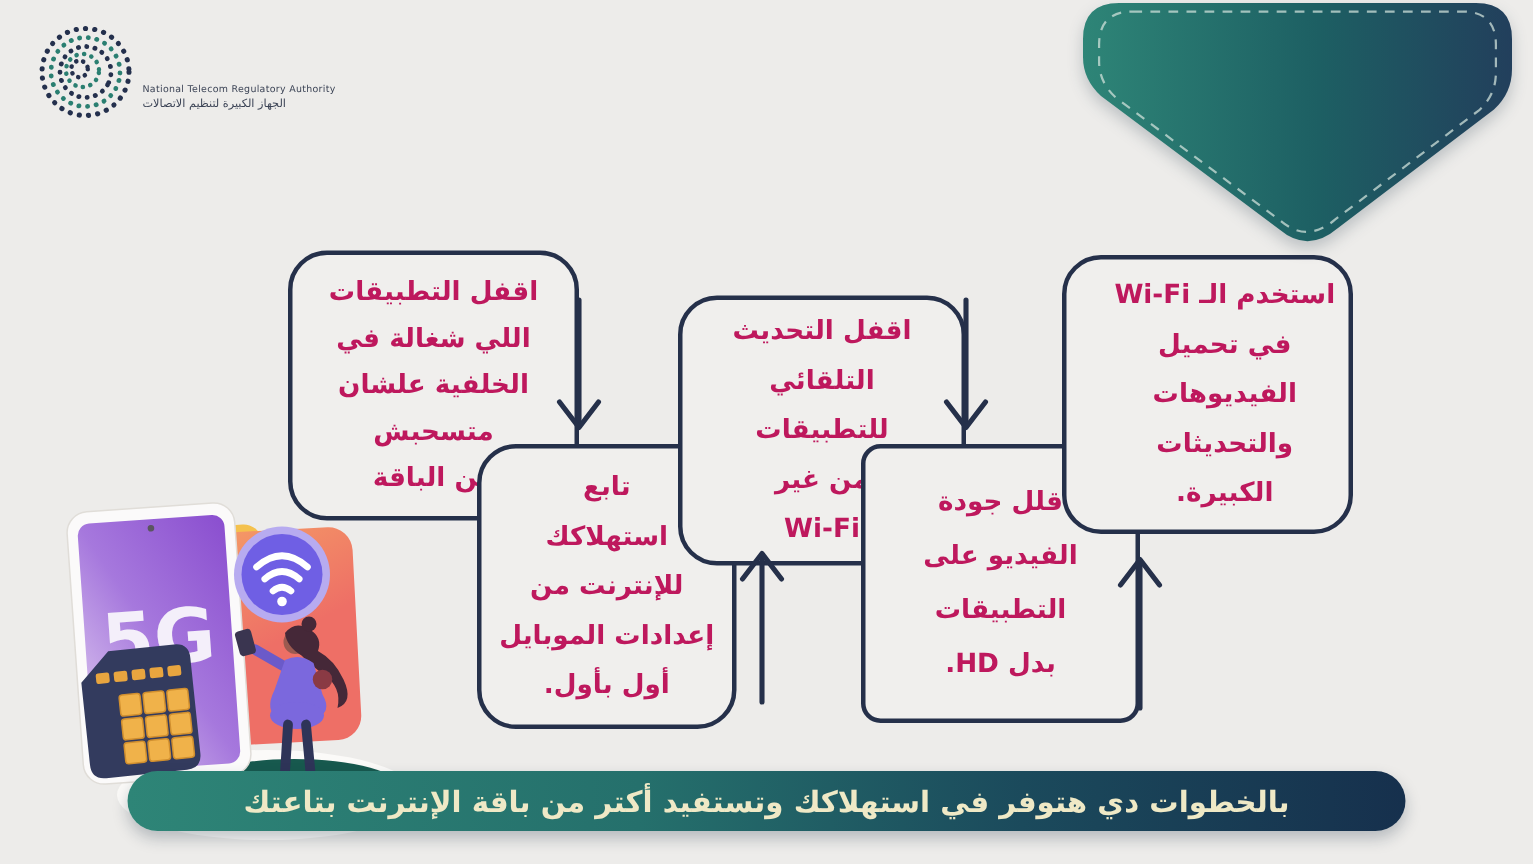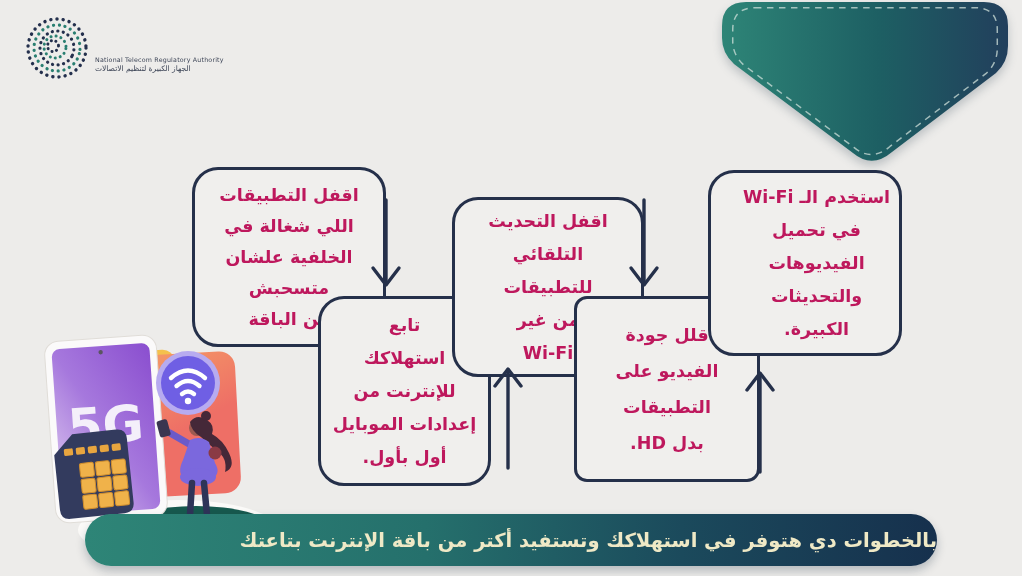--- a/index.html
+++ b/index.html
@@ -41,25 +41,25 @@
   #bubble2{left:318px;top:296px;width:173px;height:190px;}
   #bubble3{left:452px;top:153px;width:192px;height:180px;margin-top:44px;}
   #bubble4{left:574px;top:296px;width:186px;height:186px;border-radius:13px;}
   #bubble5{left:708px;top:170px;width:194px;height:186px;padding-left:23px;}
   #bubble1 .tip-text{line-height:31px;}
   #bubble4 .tip-text{line-height:36px;}
   
   .arrows{position:absolute;left:0;top:0;pointer-events:none;}
   
   .banner{
-    position:absolute;left:85px;top:514px;width:852px;height:52px;
+    position:absolute;left:85px;top:514px;width:852px;height:40px;
     border-radius:26px;
     background:linear-gradient(to right,#2e8577 0%,#25706c 40%,#1b4a5c 70%,#16304d 100%);
     box-shadow:0 5px 10px rgba(20,40,60,.25);
-    display:flex;align-items:center;justify-content:flex-start;direction:rtl;
+    display:flex;align-items:center;justify-content:center;direction:rtl;
   }
   .banner-text{color:#efe9c6;font-weight:bold;font-size:19.5px;}
   
   .illus{position:absolute;left:0px;top:325px;pointer-events:none;}
 </style>
 </head>
 <body>
 
 <div id="canvas">
 

